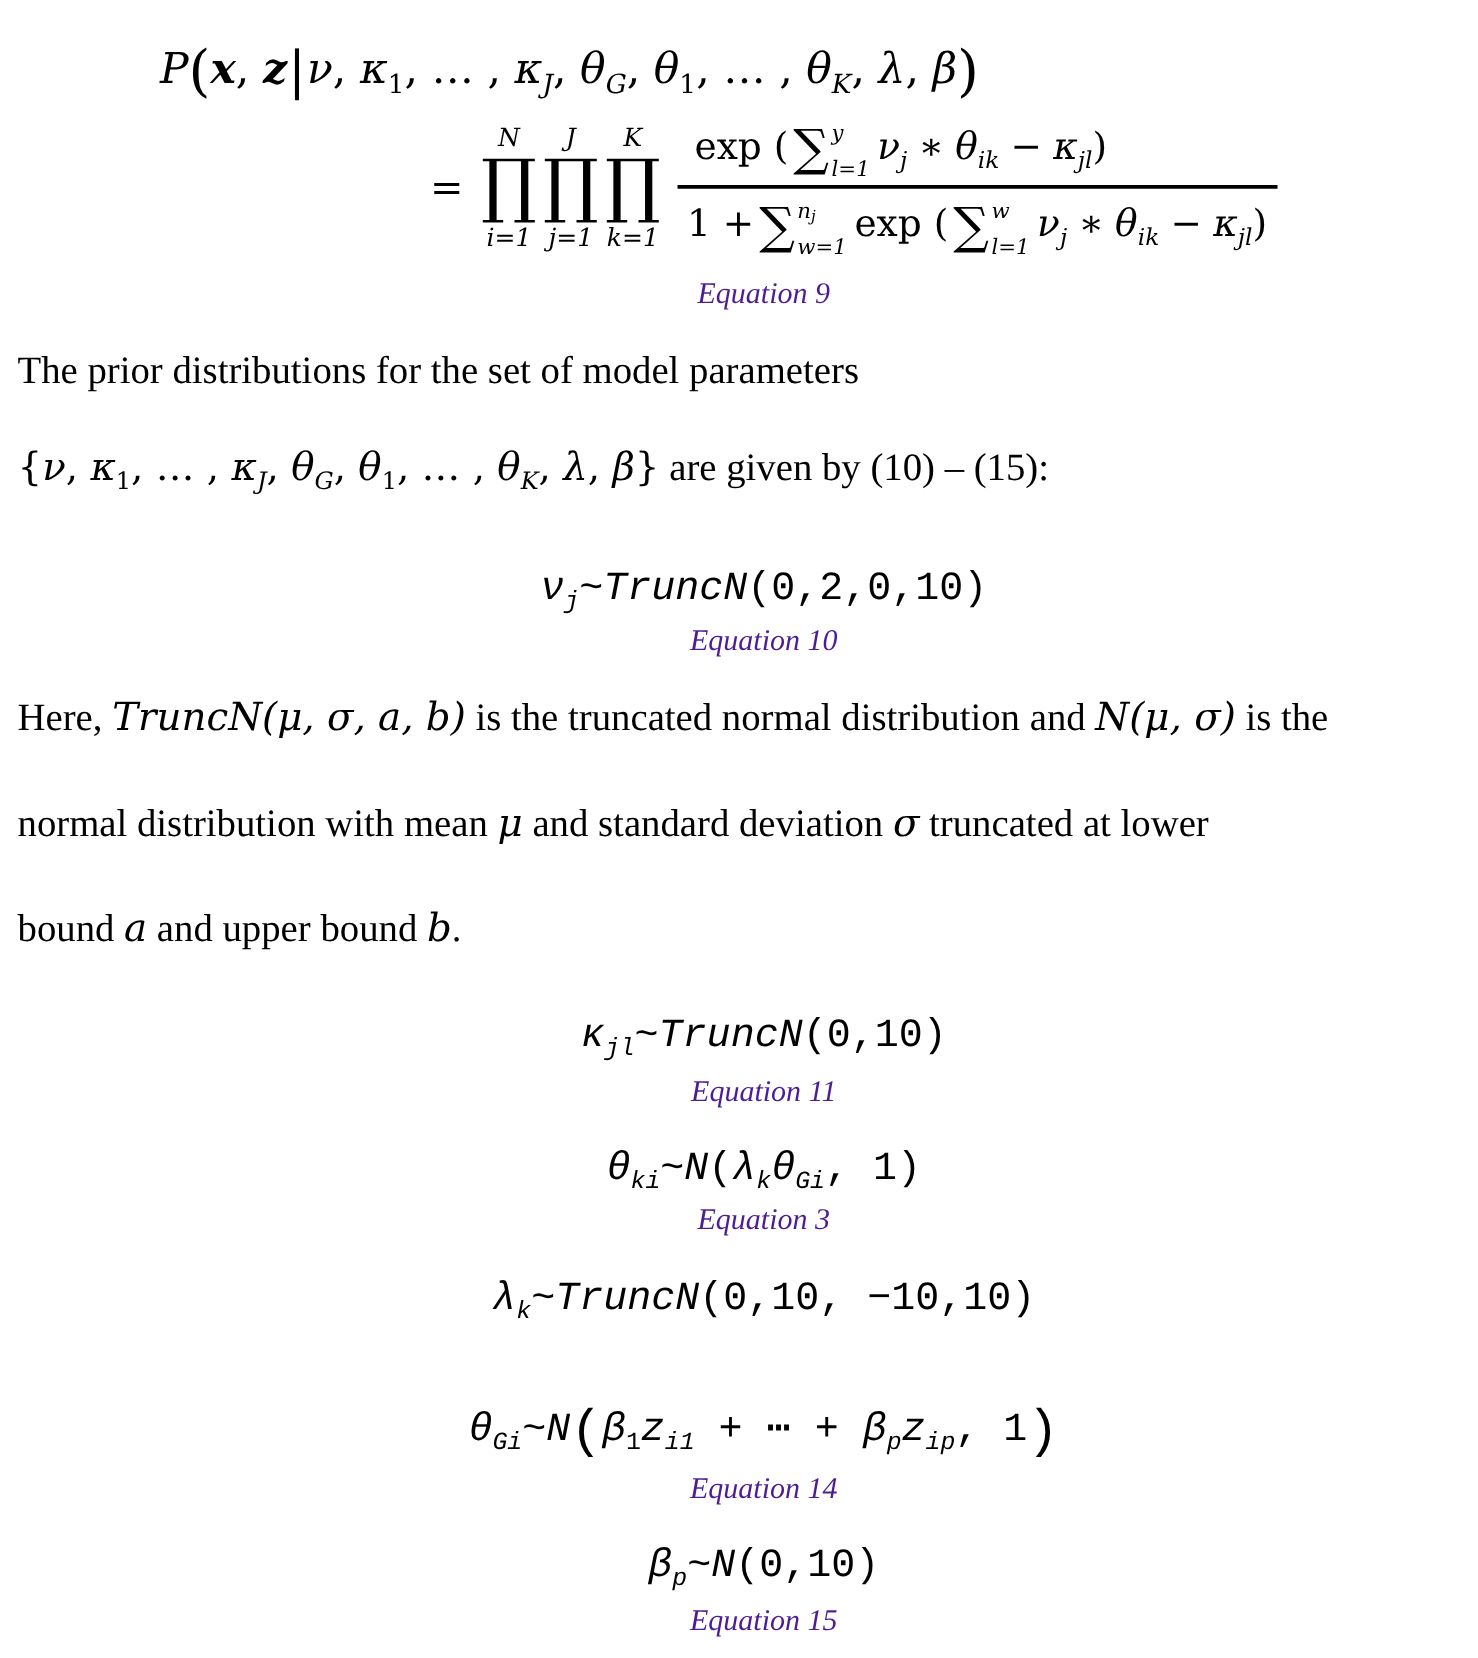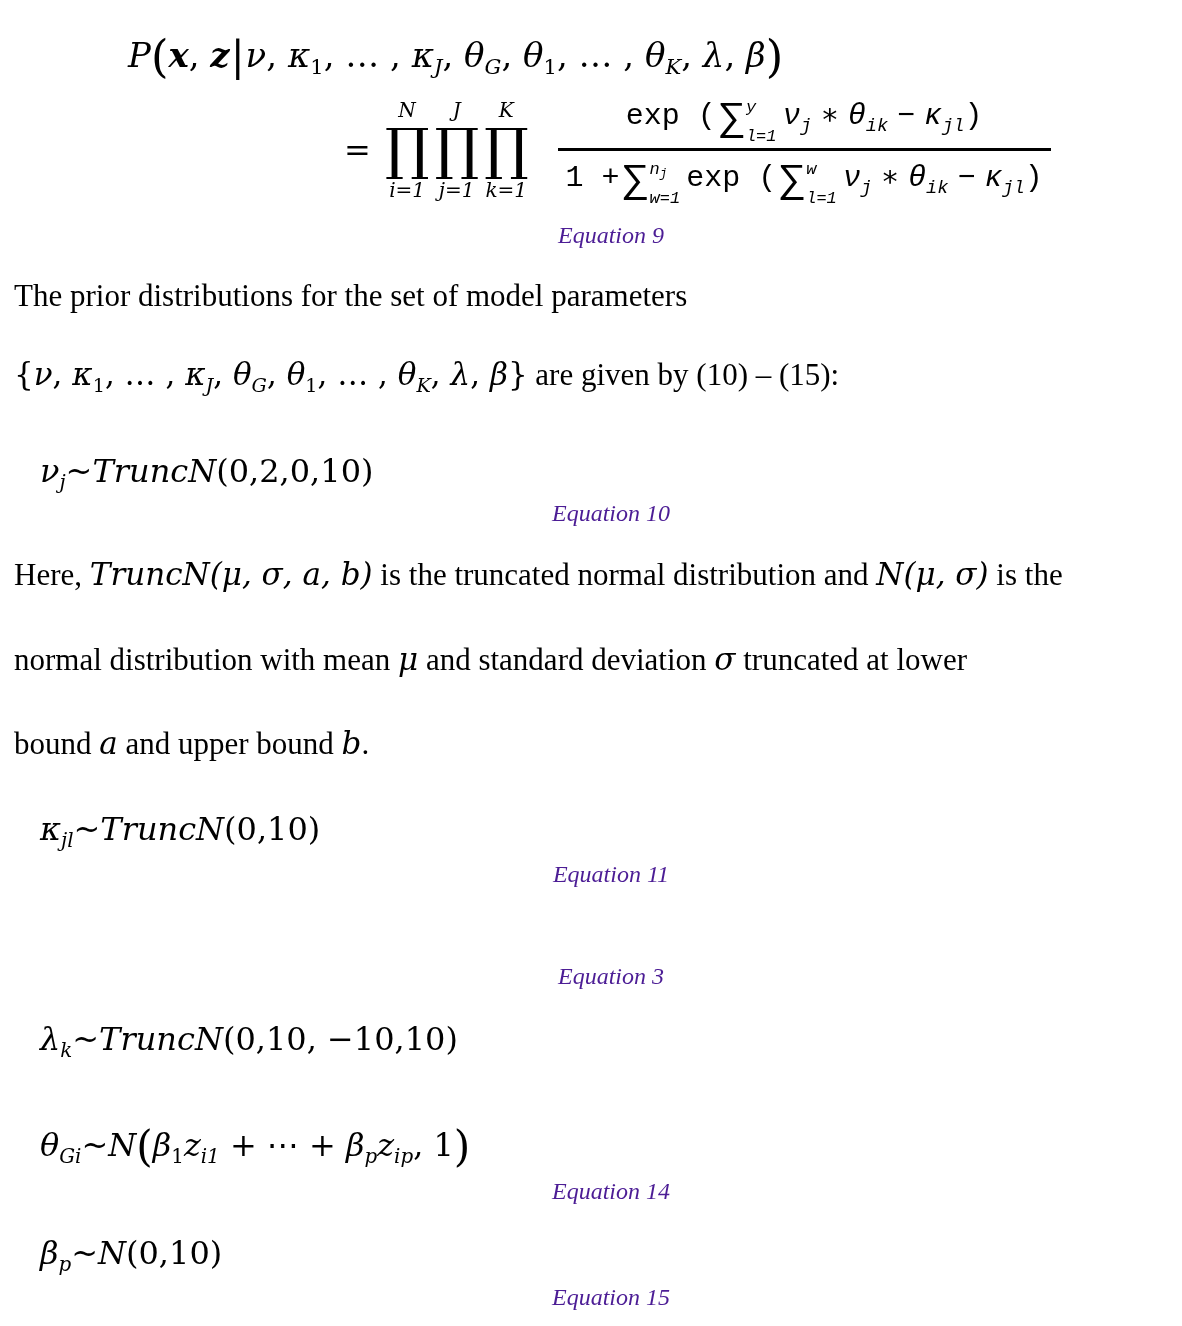--- a/index.html
+++ b/index.html
@@ -12,33 +12,33 @@
   .sb{font-size:0.62em;position:relative;top:0.35em;font-style:italic;}
   .sbu{font-size:0.62em;position:relative;top:0.35em;font-style:normal;}
   .bp{font-size:1.32em;font-style:normal;vertical-align:-0.12em;}
   .bar{font-style:normal;font-size:1.22em;vertical-align:-0.08em;padding:0 1px;}
   .eqlhs{position:absolute;left:128px;top:30px;font-size:34px;white-space:nowrap;}
   .eqrow{position:absolute;left:344px;top:96px;display:flex;align-items:center;font-size:32px;}
   .equals{font-style:normal;margin-right:14px;}
   .prod{display:flex;flex-direction:column;align-items:center;margin-right:5px;line-height:1;}
   .plim{font-size:20px;font-style:italic;line-height:1;}
   .pglyph{font-size:56px;line-height:1;font-style:normal;margin:1px 0 3px;}
-  .frac{display:flex;flex-direction:column;align-items:center;margin-left:24px;font-size:30px;font-family:Liberation Mono, monospace;}
+  .frac{display:flex;flex-direction:column;align-items:flex-start;margin-left:8px;font-size:30px;}
   .fnum{display:flex;align-items:baseline;justify-content:center;padding:0 14px 6px;}
   .fden{display:flex;align-items:baseline;justify-content:center;border-top:3px solid #000;padding:7px 8px 0;}
   .sum{display:flex;align-items:baseline;margin:0 6px 0 4px;}
   .sglyph{font-size:40px;line-height:0.9;font-style:normal;position:relative;top:5px;}
   .slims{display:flex;flex-direction:column;justify-content:space-between;align-self:center;
          height:46px;font-size:17px;font-style:italic;line-height:1;margin-left:2px;position:relative;top:3px;}
   .tsub{font-size:0.72em;position:relative;top:0.28em;font-style:italic;}
   .opsp{margin:0 9px;font-style:normal;}
   .cap{position:absolute;left:40px;width:1142px;text-align:center;font-size:24px;
        font-style:italic;color:#4c1d95;}
   .para{position:absolute;left:14px;font-size:31px;white-space:nowrap;}
-  .ceq{position:absolute;left:40px;width:1142px;text-align:left;font-size:32px;white-space:nowrap;}
+  .ceq{position:absolute;left:40px;width:1142px;text-align:center;font-size:32px;white-space:nowrap;font-family:Liberation Mono, monospace;}
 </style>
 </head>
 <body>
 
 <div class="page">
 
   <div class="eqlhs math"><span class="it">P</span><span class="bp">(</span><span class="bi">x</span><span class="up">, </span><span class="bi">z</span><span class="bar">|</span><span class="it">ν</span><span class="up">, </span><span class="it">κ</span><span class="sbu">1</span><span class="up">, … , </span><span class="it">κ</span><span class="sb">J</span><span class="up">, </span><span class="it">θ</span><span class="sb">G</span><span class="up">, </span><span class="it">θ</span><span class="sbu">1</span><span class="up">, … , </span><span class="it">θ</span><span class="sb">K</span><span class="up">, </span><span class="it">λ</span><span class="up">, </span><span class="it">β</span><span class="bp">)</span></div>
 
   <div class="eqrow math">
     <span class="equals">=</span>
@@ -114,20 +114,21 @@
   <div class="ceq math" style="top:452px;"><span class="it">ν</span><span class="sb">j</span><span class="up">~</span><span class="it">TruncN</span><span class="up">(0,2,0,10)</span></div>
   <div class="cap" style="top:500px;">Equation 10</div>
 
   <div class="para" style="top:556px;text-align:center;"><span>Here, </span><span class="math it">TruncN</span><span class="math it">(μ, σ, a, b)</span><span> is the truncated normal distribution and </span><span class="math it">N</span><span class="math it">(μ, σ)</span><span> is the</span></div>
   <div class="para" style="top:641px;"><span>normal distribution with mean </span><span class="math it">μ</span><span> and standard deviation </span><span class="math it">σ</span><span> truncated at lower</span></div>
   <div class="para" style="top:725px;"><span>bound </span><span class="math it">a</span><span> and upper bound </span><span class="math it">b</span><span>.</span></div>
 
   <div class="ceq math" style="top:810px;"><span class="it">κ</span><span class="sb">jl</span><span class="up">~</span><span class="it">TruncN</span><span class="up">(0,10)</span></div>
   <div class="cap" style="top:861px;">Equation 11</div>
 
+  <div class="ceq math" style="top:916px;"><span class="it">θ</span><span class="sb">ki</span><span class="up">~</span><span class="it">N</span><span class="up">(</span><span class="it">λ</span><span class="sb">k</span><span class="it">θ</span><span class="sb">Gi</span><span class="up">, 1)</span></div>
   <div class="cap" style="top:963px;">Equation 3</div>
 
   <div class="ceq math" style="top:1020px;"><span class="it">λ</span><span class="sb">k</span><span class="up">~</span><span class="it">TruncN</span><span class="up">(0,10, −10,10)</span></div>
 
   <div class="ceq math" style="top:1122px;"><span class="it">θ</span><span class="sb">Gi</span><span class="up">~</span><span class="it">N</span><span class="bp">(</span><span class="it">β</span><span class="sbu">1</span><span class="it">z</span><span class="sb">i1</span><span class="up"> + ⋯ + </span><span class="it">β</span><span class="sb">p</span><span class="it">z</span><span class="sb">ip</span><span class="up">, 1</span><span class="bp">)</span></div>
   <div class="cap" style="top:1178px;">Equation 14</div>
 
   <div class="ceq math" style="top:1234px;"><span class="it">β</span><span class="sb">p</span><span class="up">~</span><span class="it">N</span><span class="up">(0,10)</span></div>
   <div class="cap" style="top:1284px;">Equation 15</div>
 

